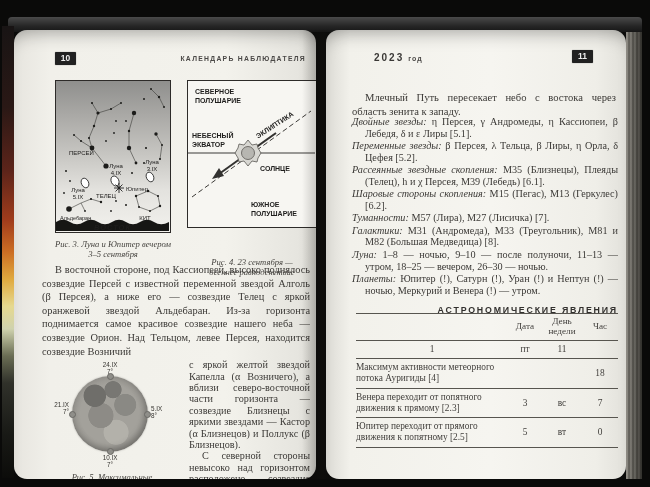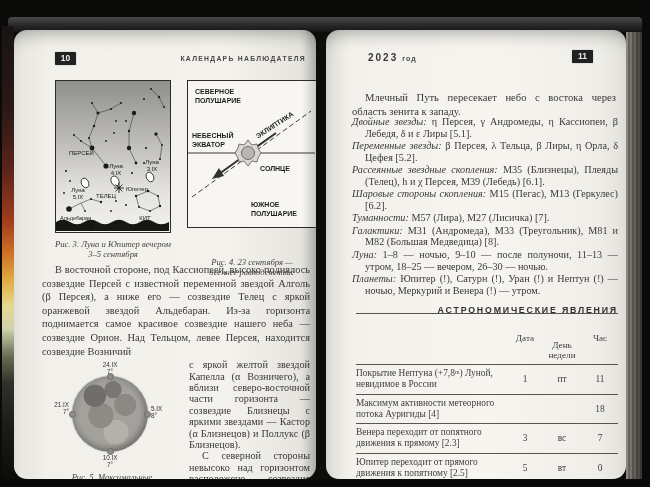--- a/index.html
+++ b/index.html
@@ -85,21 +85,21 @@
   .section-title{position:absolute;left:20px;top:266px;width:272px;text-align:right;
     font-family:"Liberation Sans",sans-serif;font-weight:bold;font-size:8.8px;
     letter-spacing:1.8px;color:#32302e;}
   .ev-table{position:absolute;left:30px;top:283px;width:262px;font-size:9.4px;color:#403e3b;}
   .t-row{display:grid;grid-template-columns:1fr 34px 40px 36px;
     border-bottom:1px solid #57554f;padding:3px 0 4px 0;align-items:center;}
   .t-head{border-top:1px solid #57554f;font-size:9.2px;}
   .t-head .t-cell{text-align:center;line-height:9.6px;}
   .t-event{line-height:10.8px;padding-right:6px;}
   .t-cell{text-align:center;}
-  .pre{white-space:pre-line;margin-top:24px;}
+  .pre{white-space:pre-line;}
 </style>
 </head>
 <body>
 
 <div class="scene">
   <div class="cover-top"></div>
   <div class="cover-left-strip"></div>
 
   <div class="spread">
 
@@ -255,21 +255,21 @@
           </div>
           <p>с яркой желтой звездой Капелла (α Возничего), а вблизи северо-восточной части горизонта — созвездие Близнецы с яркими звездами — Кастор (α Близнецов) и Поллукс (β Близнецов).</p>
           <p class="indent">С северной стороны невысоко над горизонтом расположено созвездие Большая Медведица, а над ним — созвездие Малая Медведица.</p>
         </div>
       </div>
     </section>
 
     <div class="gutter"></div>
 
     <section class="page page-right">
-      <div class="running-head rh-right" style="left:42px;top:22px;">
+      <div class="running-head rh-right" style="left:48px;top:22px;">
         <span class="rh-year">2023</span>
         <span class="rh-suffix">год</span>
       </div>
       <div class="badge" style="left:246px;top:20px;">11</div>
 
       <p class="intro">Млечный Путь пересекает небо с востока через область зенита к западу.</p>
 
       <div class="catalog">
         <p class="entry"><span class="lead">Двойные звезды:</span><span> η Персея, γ Андромеды, η Кассиопеи, β Лебедя, δ и ε Лиры [5.1].</span></p>
         <p class="entry"><span class="lead">Переменные звезды:</span><span> β Персея, λ Тельца, β Лиры, η Орла, δ Цефея [5.2].</span></p>
@@ -285,21 +285,20 @@
 
       <div class="ev-table">
         <div class="t-row t-head">
           <div class="t-event"></div>
           <div class="t-cell">Дата</div>
           <div class="t-cell pre">День
 недели</div>
           <div class="t-cell">Час</div>
         </div>
         <div class="t-row">
-          <div class="t-event">Покрытие Нептуна (+7,8ᵐ) Луной, невидимое в России</div>
           <div class="t-cell">1</div>
           <div class="t-cell">пт</div>
           <div class="t-cell">11</div>
         </div>
         <div class="t-row">
           <div class="t-event">Максимум активности метеорного потока Ауригиды [4]</div>
           <div class="t-cell"></div>
           <div class="t-cell"></div>
           <div class="t-cell">18</div>
         </div>

